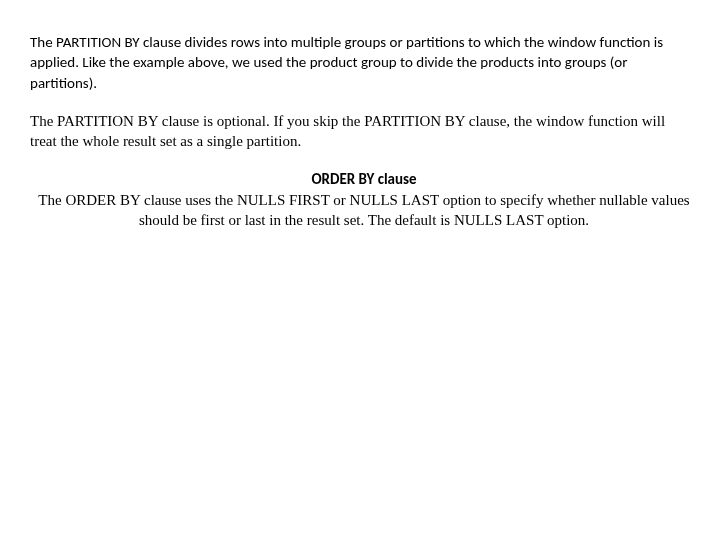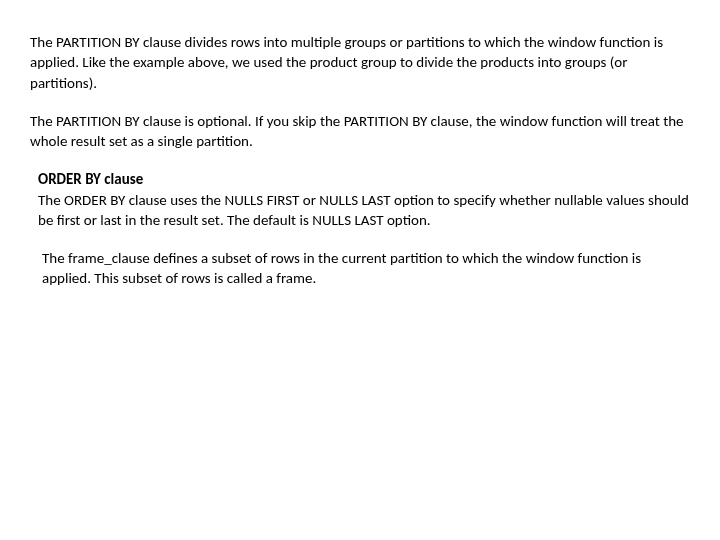--- a/index.html
+++ b/index.html
@@ -15,42 +15,43 @@
       font-size: 15px;
       line-height: 1.35;
       color: #000000;
       padding: 32px 30px 30px 30px;
     }
     .section {
       margin-bottom: 18px;
     }
     .section-2 {
       padding-left: 8px;
+      text-align: center;
     }
     .section-3 {
       padding-left: 12px;
     }
     .heading {
       font-weight: bold;
     }
     .para {
       margin-bottom: 18px;
     }
     .para:last-child {
       margin-bottom: 0;
+      font-family: Liberation Serif, serif;
     }
   </style>
 </head>
 <body>
 
 <div class="section">
   <div class="para">The PARTITION BY clause divides rows into multiple groups or partitions to which the window function is applied. Like the example above, we used the product group to divide the products into groups (or partitions).</div>
   <div class="para">The PARTITION BY clause is optional. If you skip the PARTITION BY clause, the window function will treat the whole result set as a single partition.</div>
 </div>
 
 <div class="section section-2">
   <div class="heading">ORDER BY clause</div>
   <div class="para">The ORDER BY clause uses the NULLS FIRST or NULLS LAST option to specify whether nullable values should be first or last in the result set. The default is NULLS LAST option.</div>
 </div>
 
 <div class="section section-3">
-  <div class="para">The frame_clause defines a subset of rows in the current partition to which the window function is applied. This subset of rows is called a frame.</div>
 </div>
 
 </body></html>

